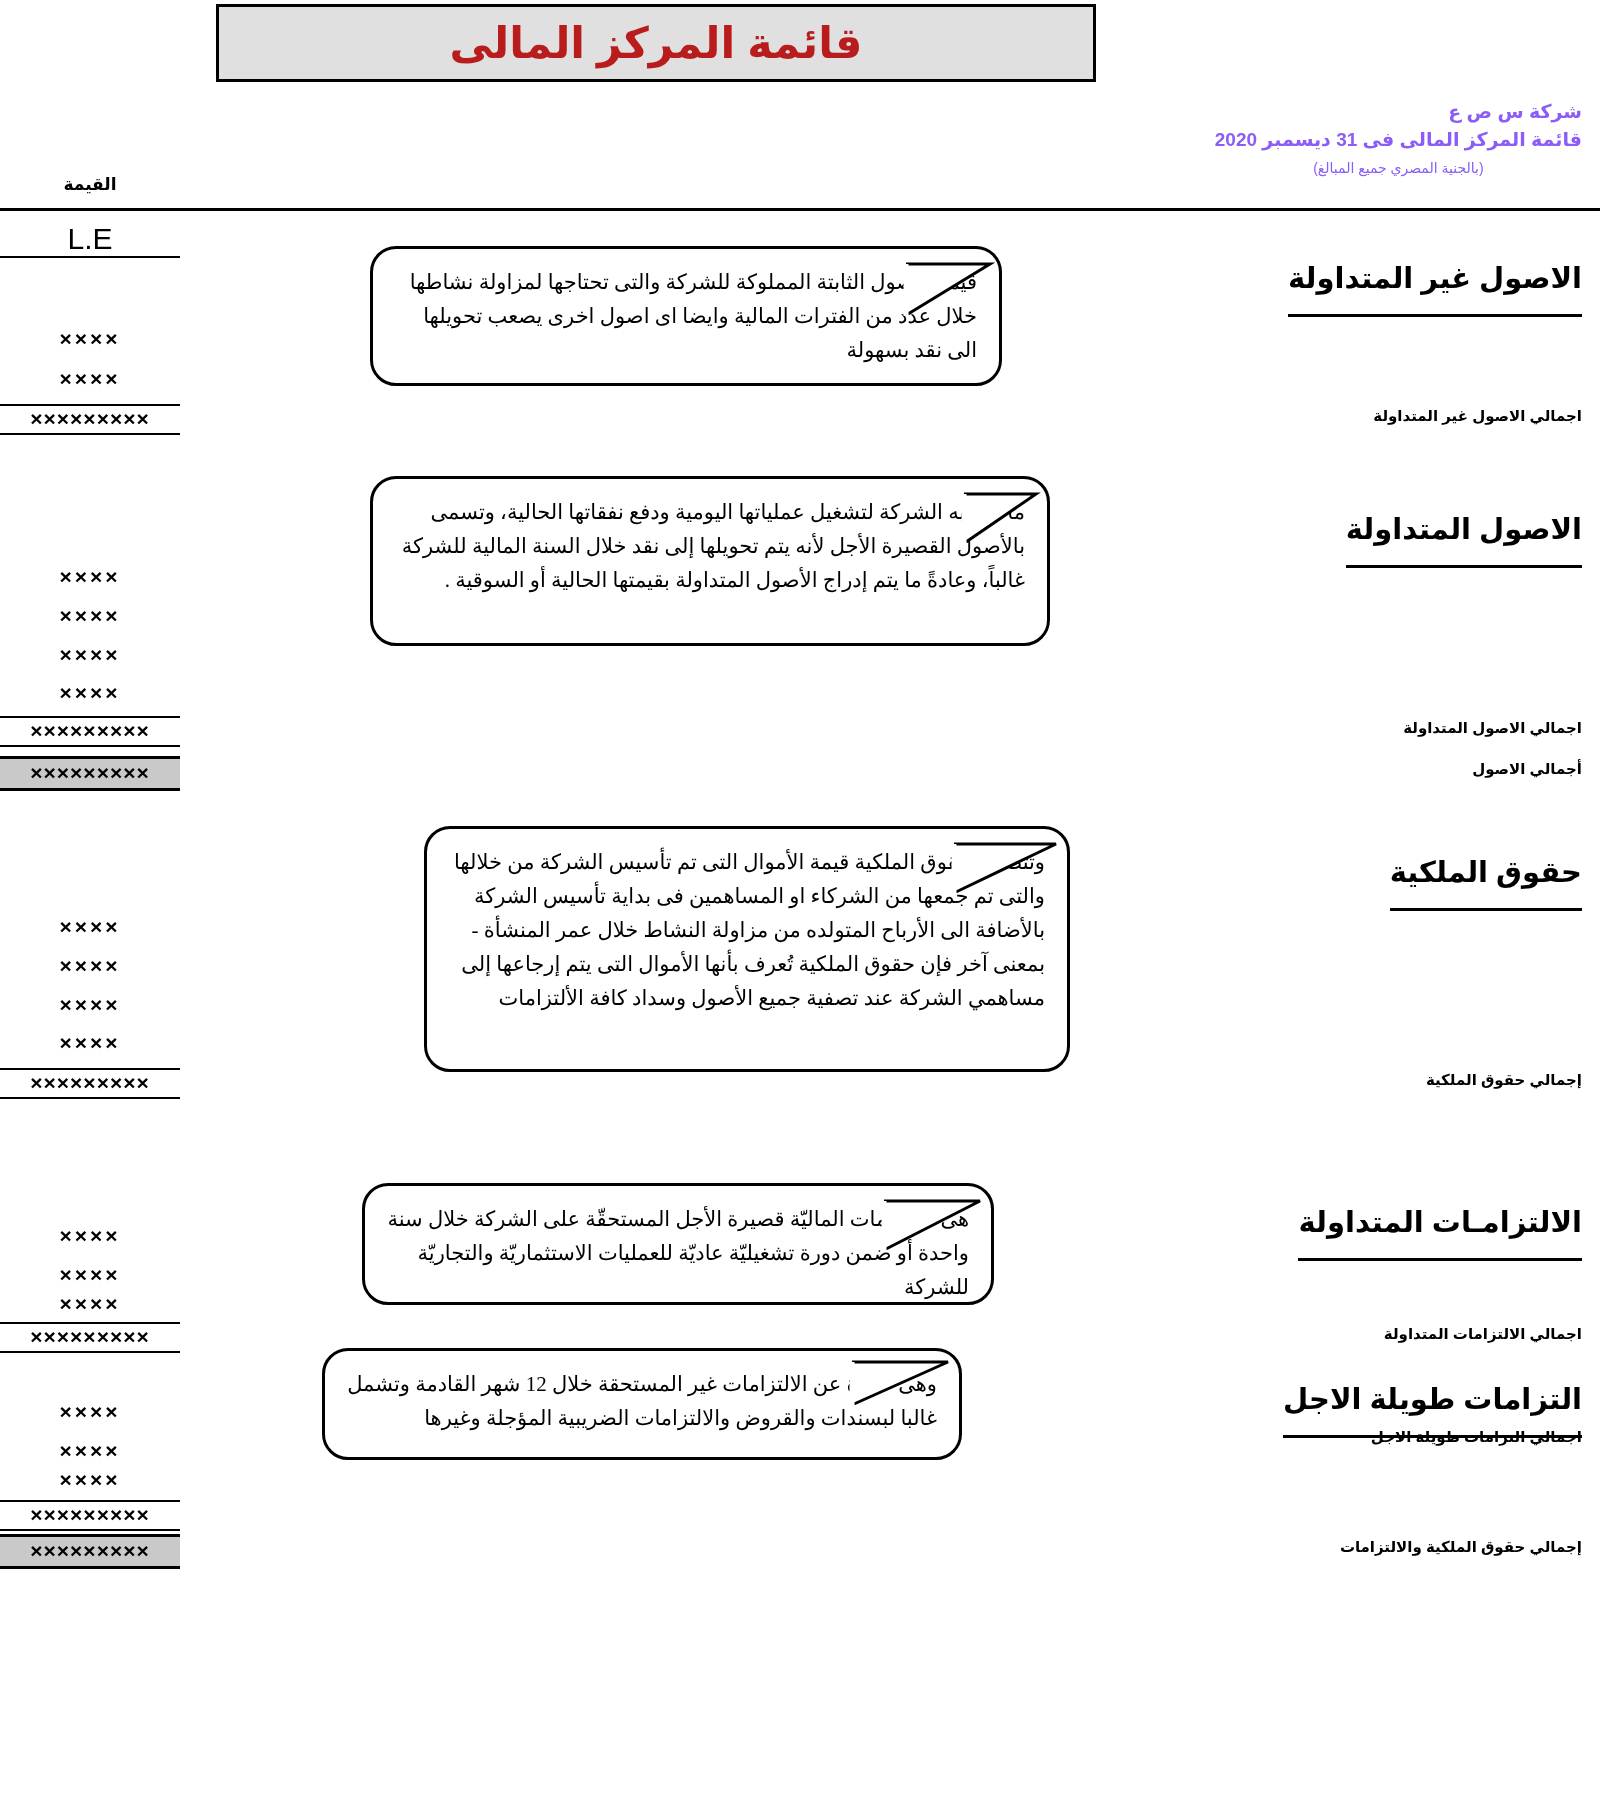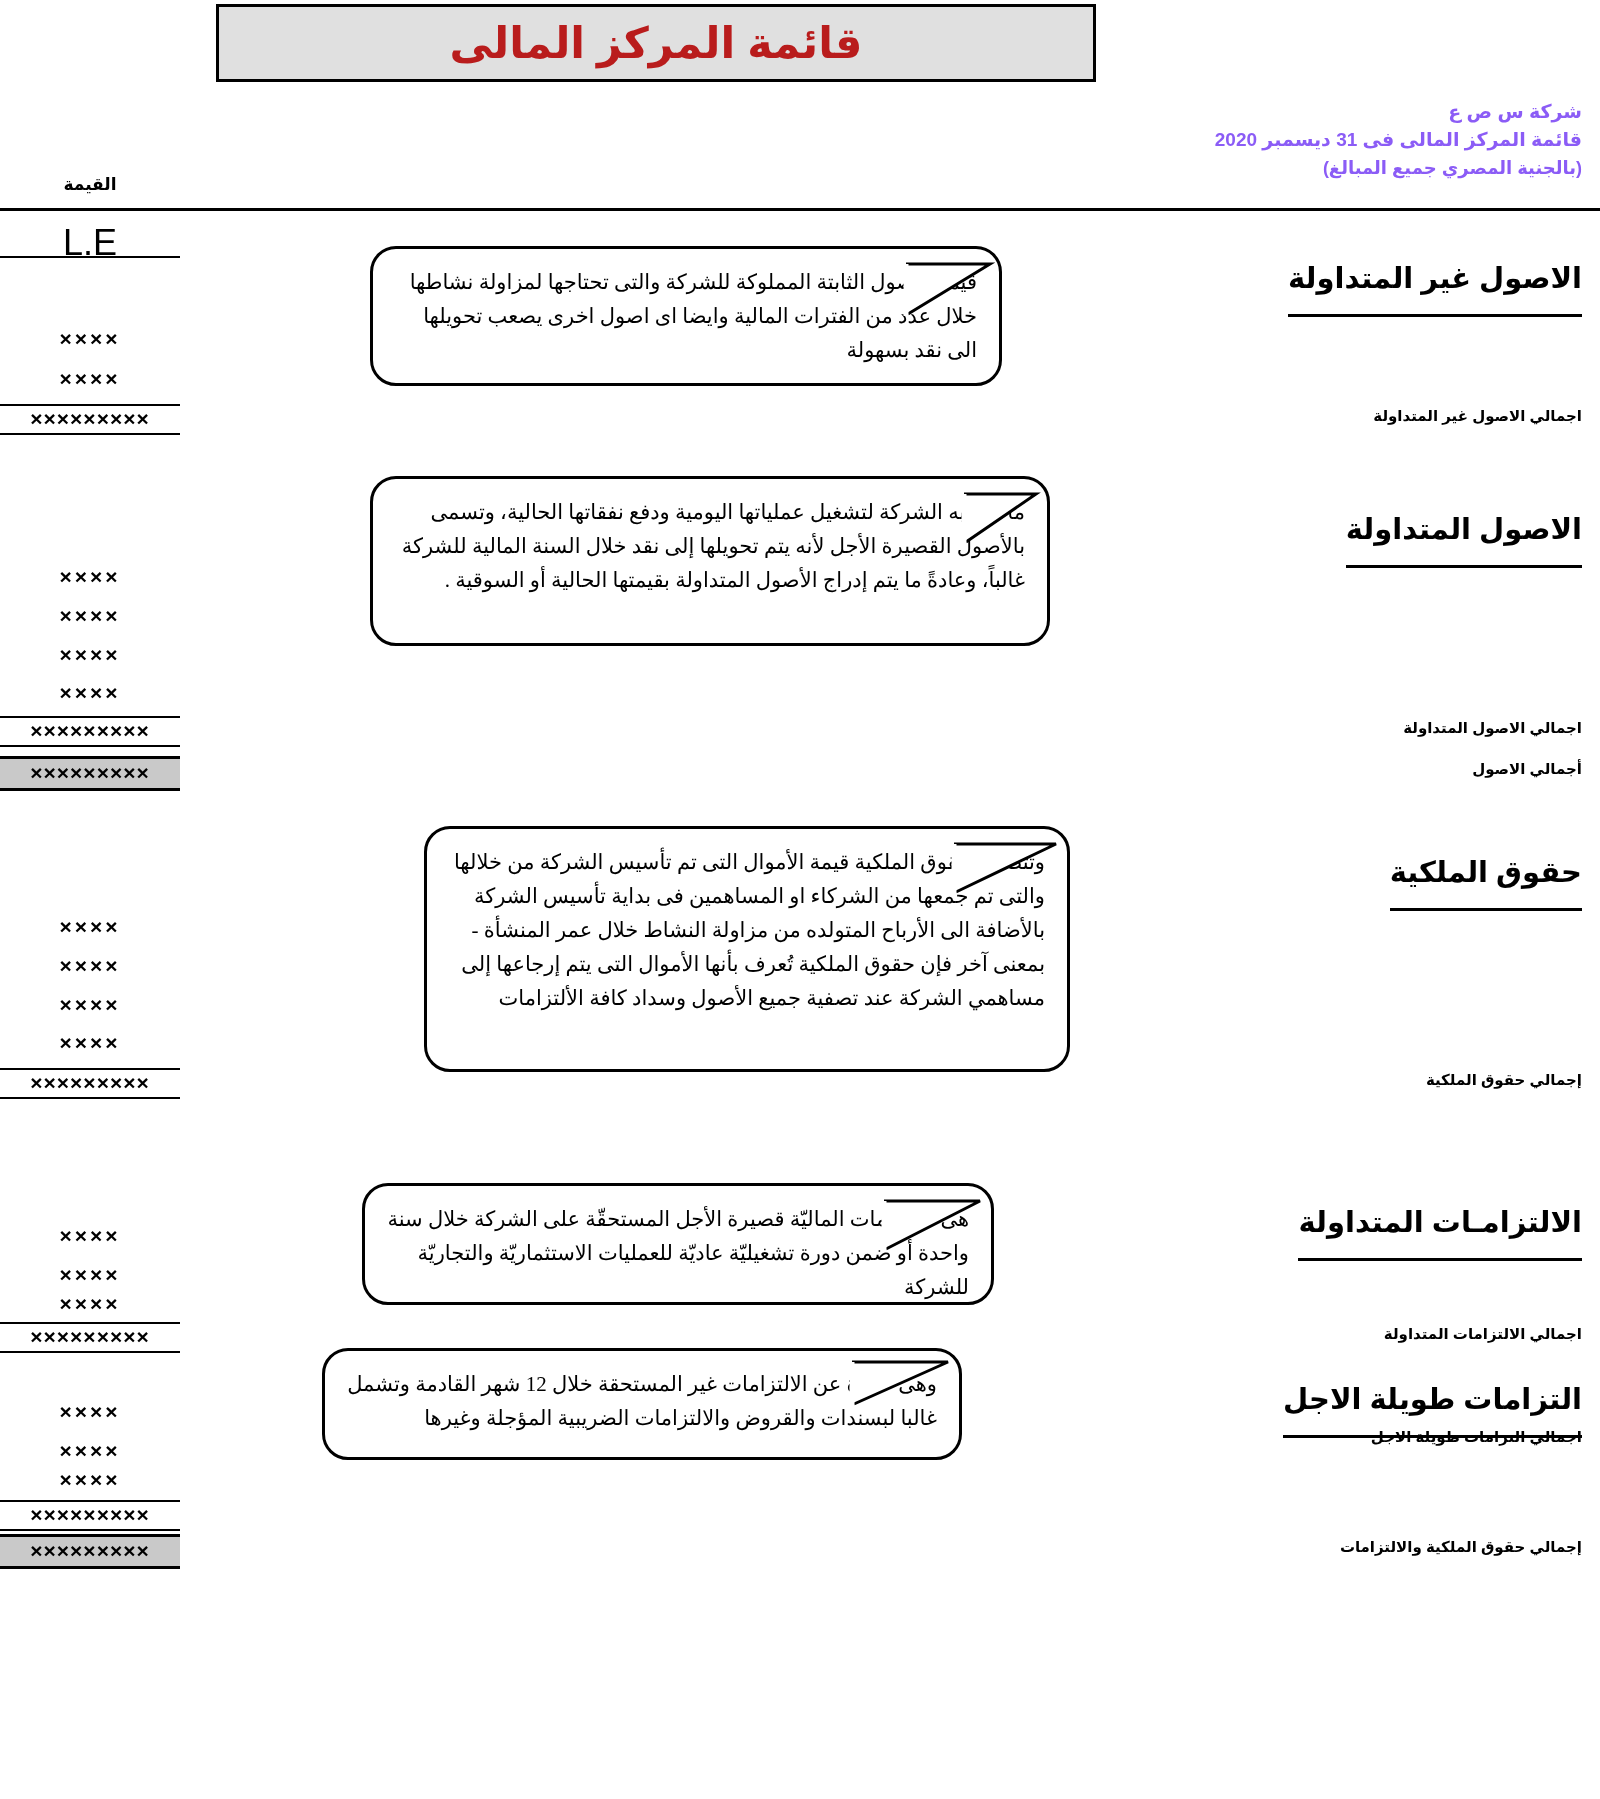--- a/index.html
+++ b/index.html
@@ -48,22 +48,23 @@
     right: 18px;
     top: 98px;
     text-align: right;
     font-family: "Liberation Sans", "DejaVu Sans", sans-serif;
     font-weight: bold;
     font-size: 19px;
     line-height: 28px;
     color: #8b5cf6;
   }
   .doc-header .sub {
-    font-weight: bold;
-    font-size: 18px;
+    font-weight: normal;
+    font-size: 14px;
+    text-align: center;
   }
 
   
   .amount-col-head {
     position: absolute;
     left: 0px;
     top: 174px;
     width: 180px;
     text-align: center;
     font-family: "Liberation Sans", "DejaVu Sans", sans-serif;
@@ -71,21 +72,21 @@
     font-size: 17px;
   }
   .amount-col-unit {
     position: absolute;
     left: 0px;
     top: 222px;
     width: 180px;
     text-align: center;
     font-family: "Liberation Sans", "DejaVu Sans", sans-serif;
     font-weight: normal;
-    font-size: 36px;
+    font-size: 30px;
     direction: ltr;
   }
   .rule {
     position: absolute;
     left: 0px;
     background: #000;
     height: 2px;
   }
   .rule-top   { top: 208px; width: 1600px; height: 3px; }
   .rule-under-unit { top: 256px; width: 180px; height: 2px; }

